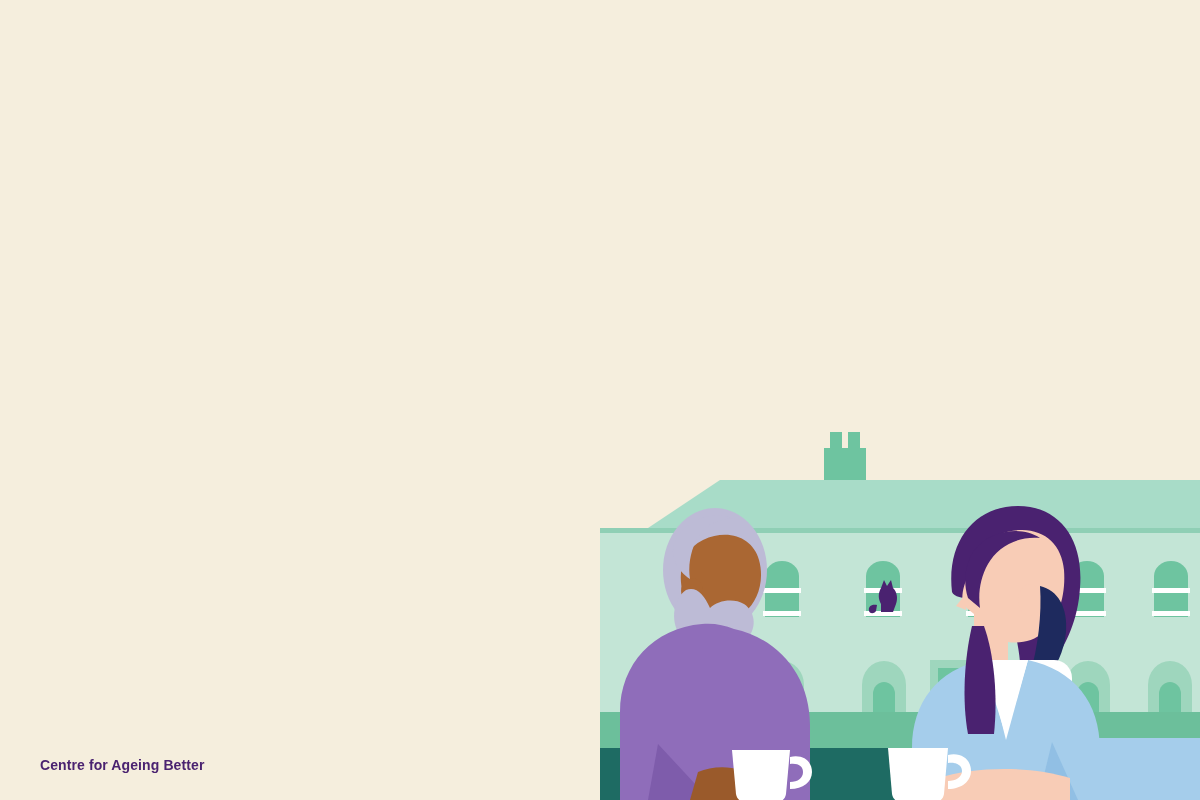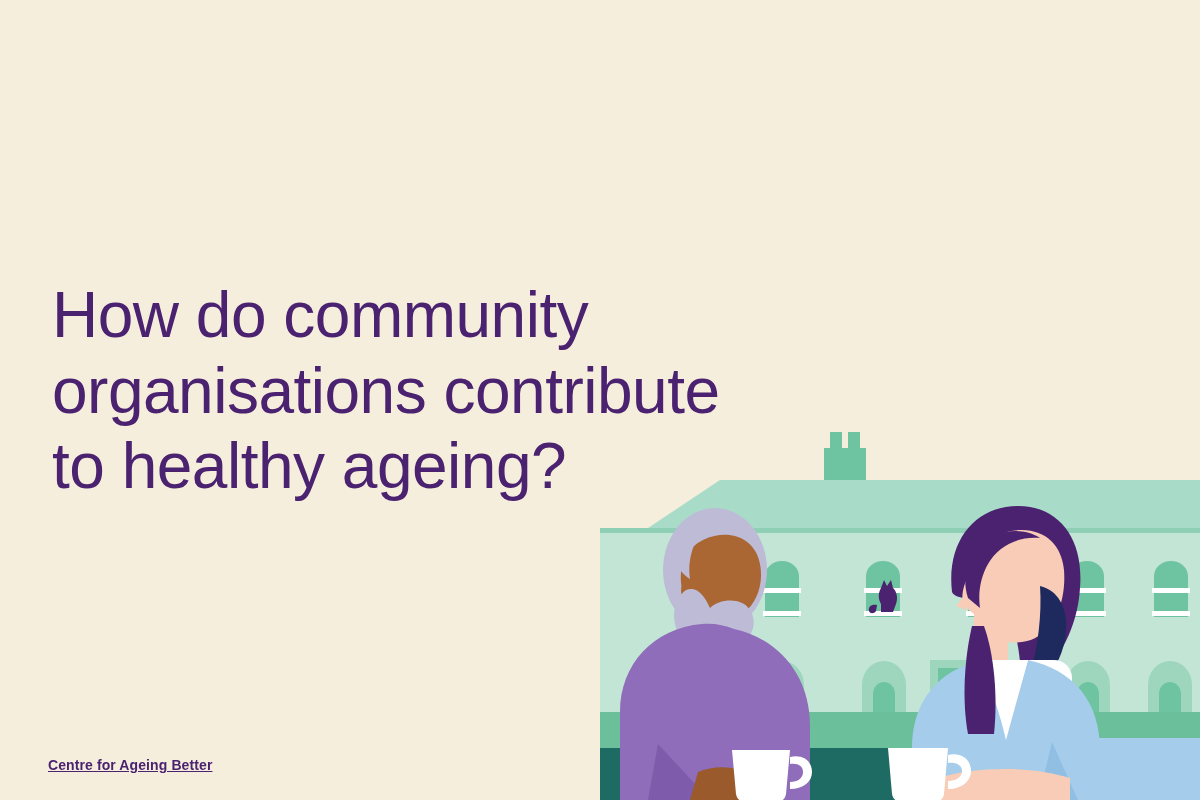--- a/index.html
+++ b/index.html
@@ -45,28 +45,27 @@
     line-height: 1.18;
     font-weight: 400;
     letter-spacing: -0.5px;
     white-space: pre-line;
     margin: 0;
   }
 
   
   .logo {
     position: absolute;
-    left: 48px;
+    left: 40px;
     top: 757px;
     color: #4A2270;
     font-size: 14px;
     font-weight: bold;
     letter-spacing: 0.1px;
     margin: 0;
-    text-decoration: underline;
   }
 </style>
 </head>
 <body>
 
 <div class="slide">
 
   <div class="illustration">
     <svg viewBox="0 0 600 800" xmlns="http://www.w3.org/2000/svg" aria-hidden="true">
       <defs>
@@ -222,19 +221,16 @@
 
         <g>
           <path d="M 288 748 L 348 748 L 344 794 c -1 6 -6 9 -12 9 l -28 0 c -6 0 -11 -3 -12 -9 Z" fill="#FFFFFF"></path>
           <path d="M 348 755 c 14 -3 23 5 23 16 c 0 10 -9 18 -23 18 l 0 -8 c 8 0 14 -4 14 -10 c 0 -6 -6 -9 -14 -8 Z" fill="#FFFFFF"></path>
         </g>
 
       </g>
     </svg>
   </div>
 
-  <h1 class="headline">How do community
-organisations contribute
-to healthy ageing?</h1>
 
   <div class="logo">Centre for Ageing Better</div>
 
 </div>
 
 </body></html>

